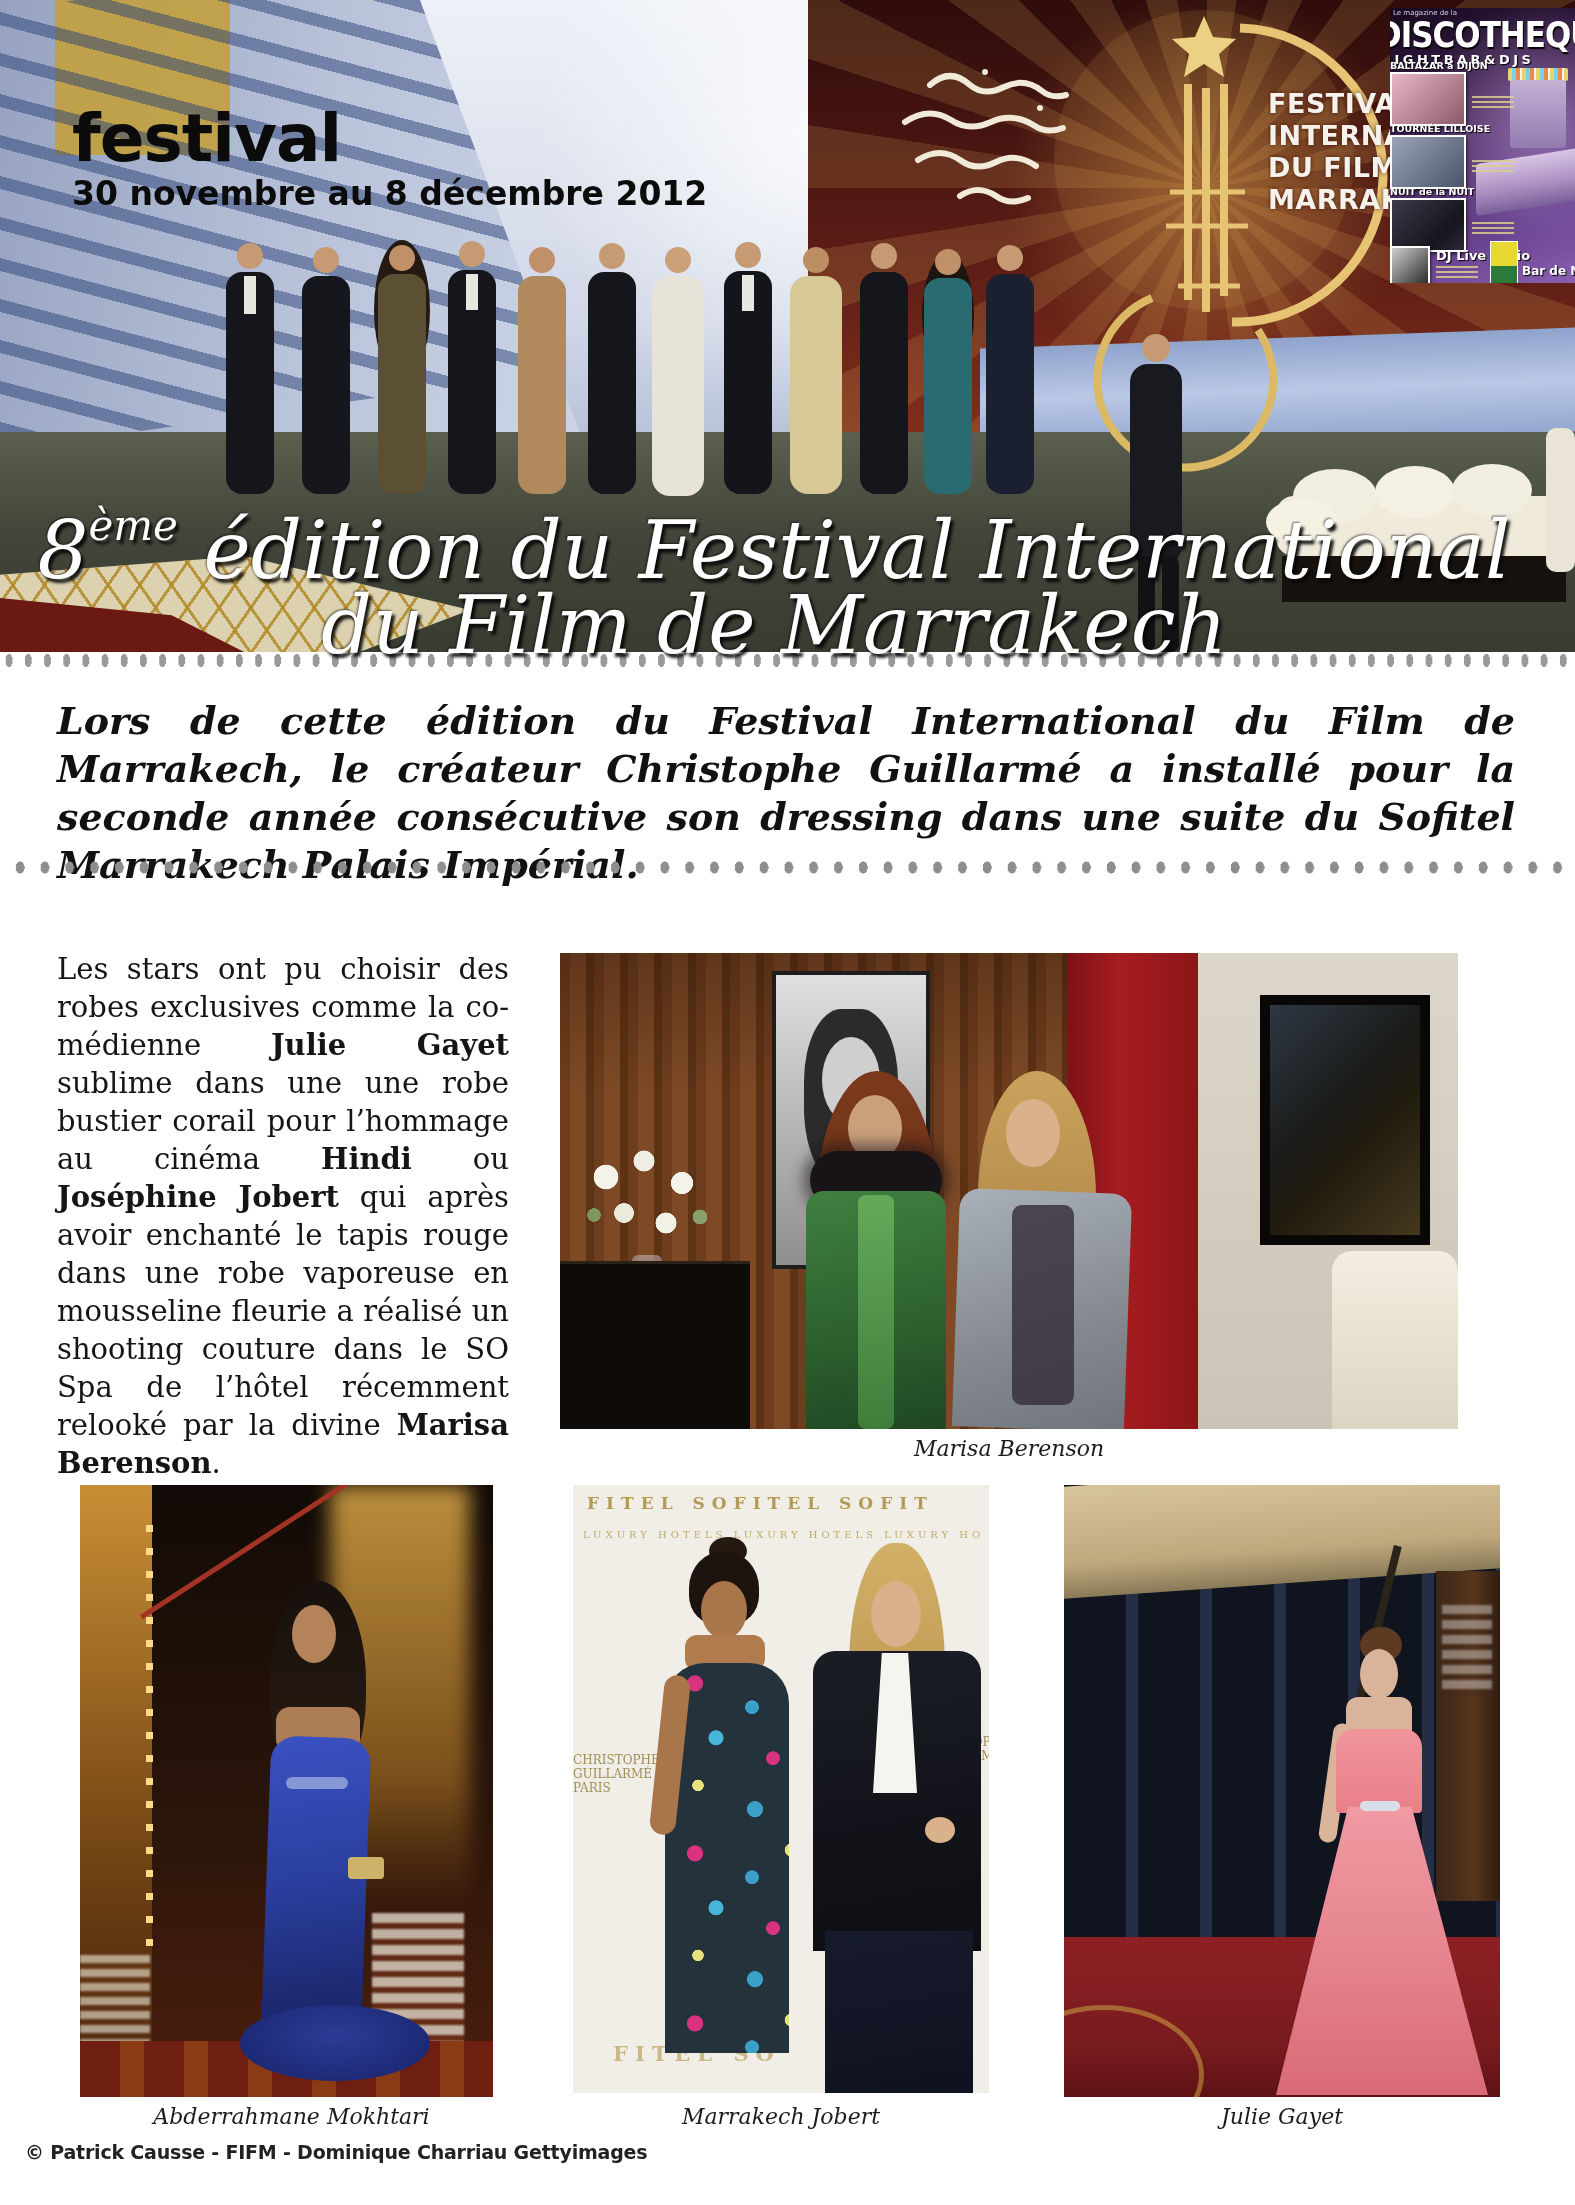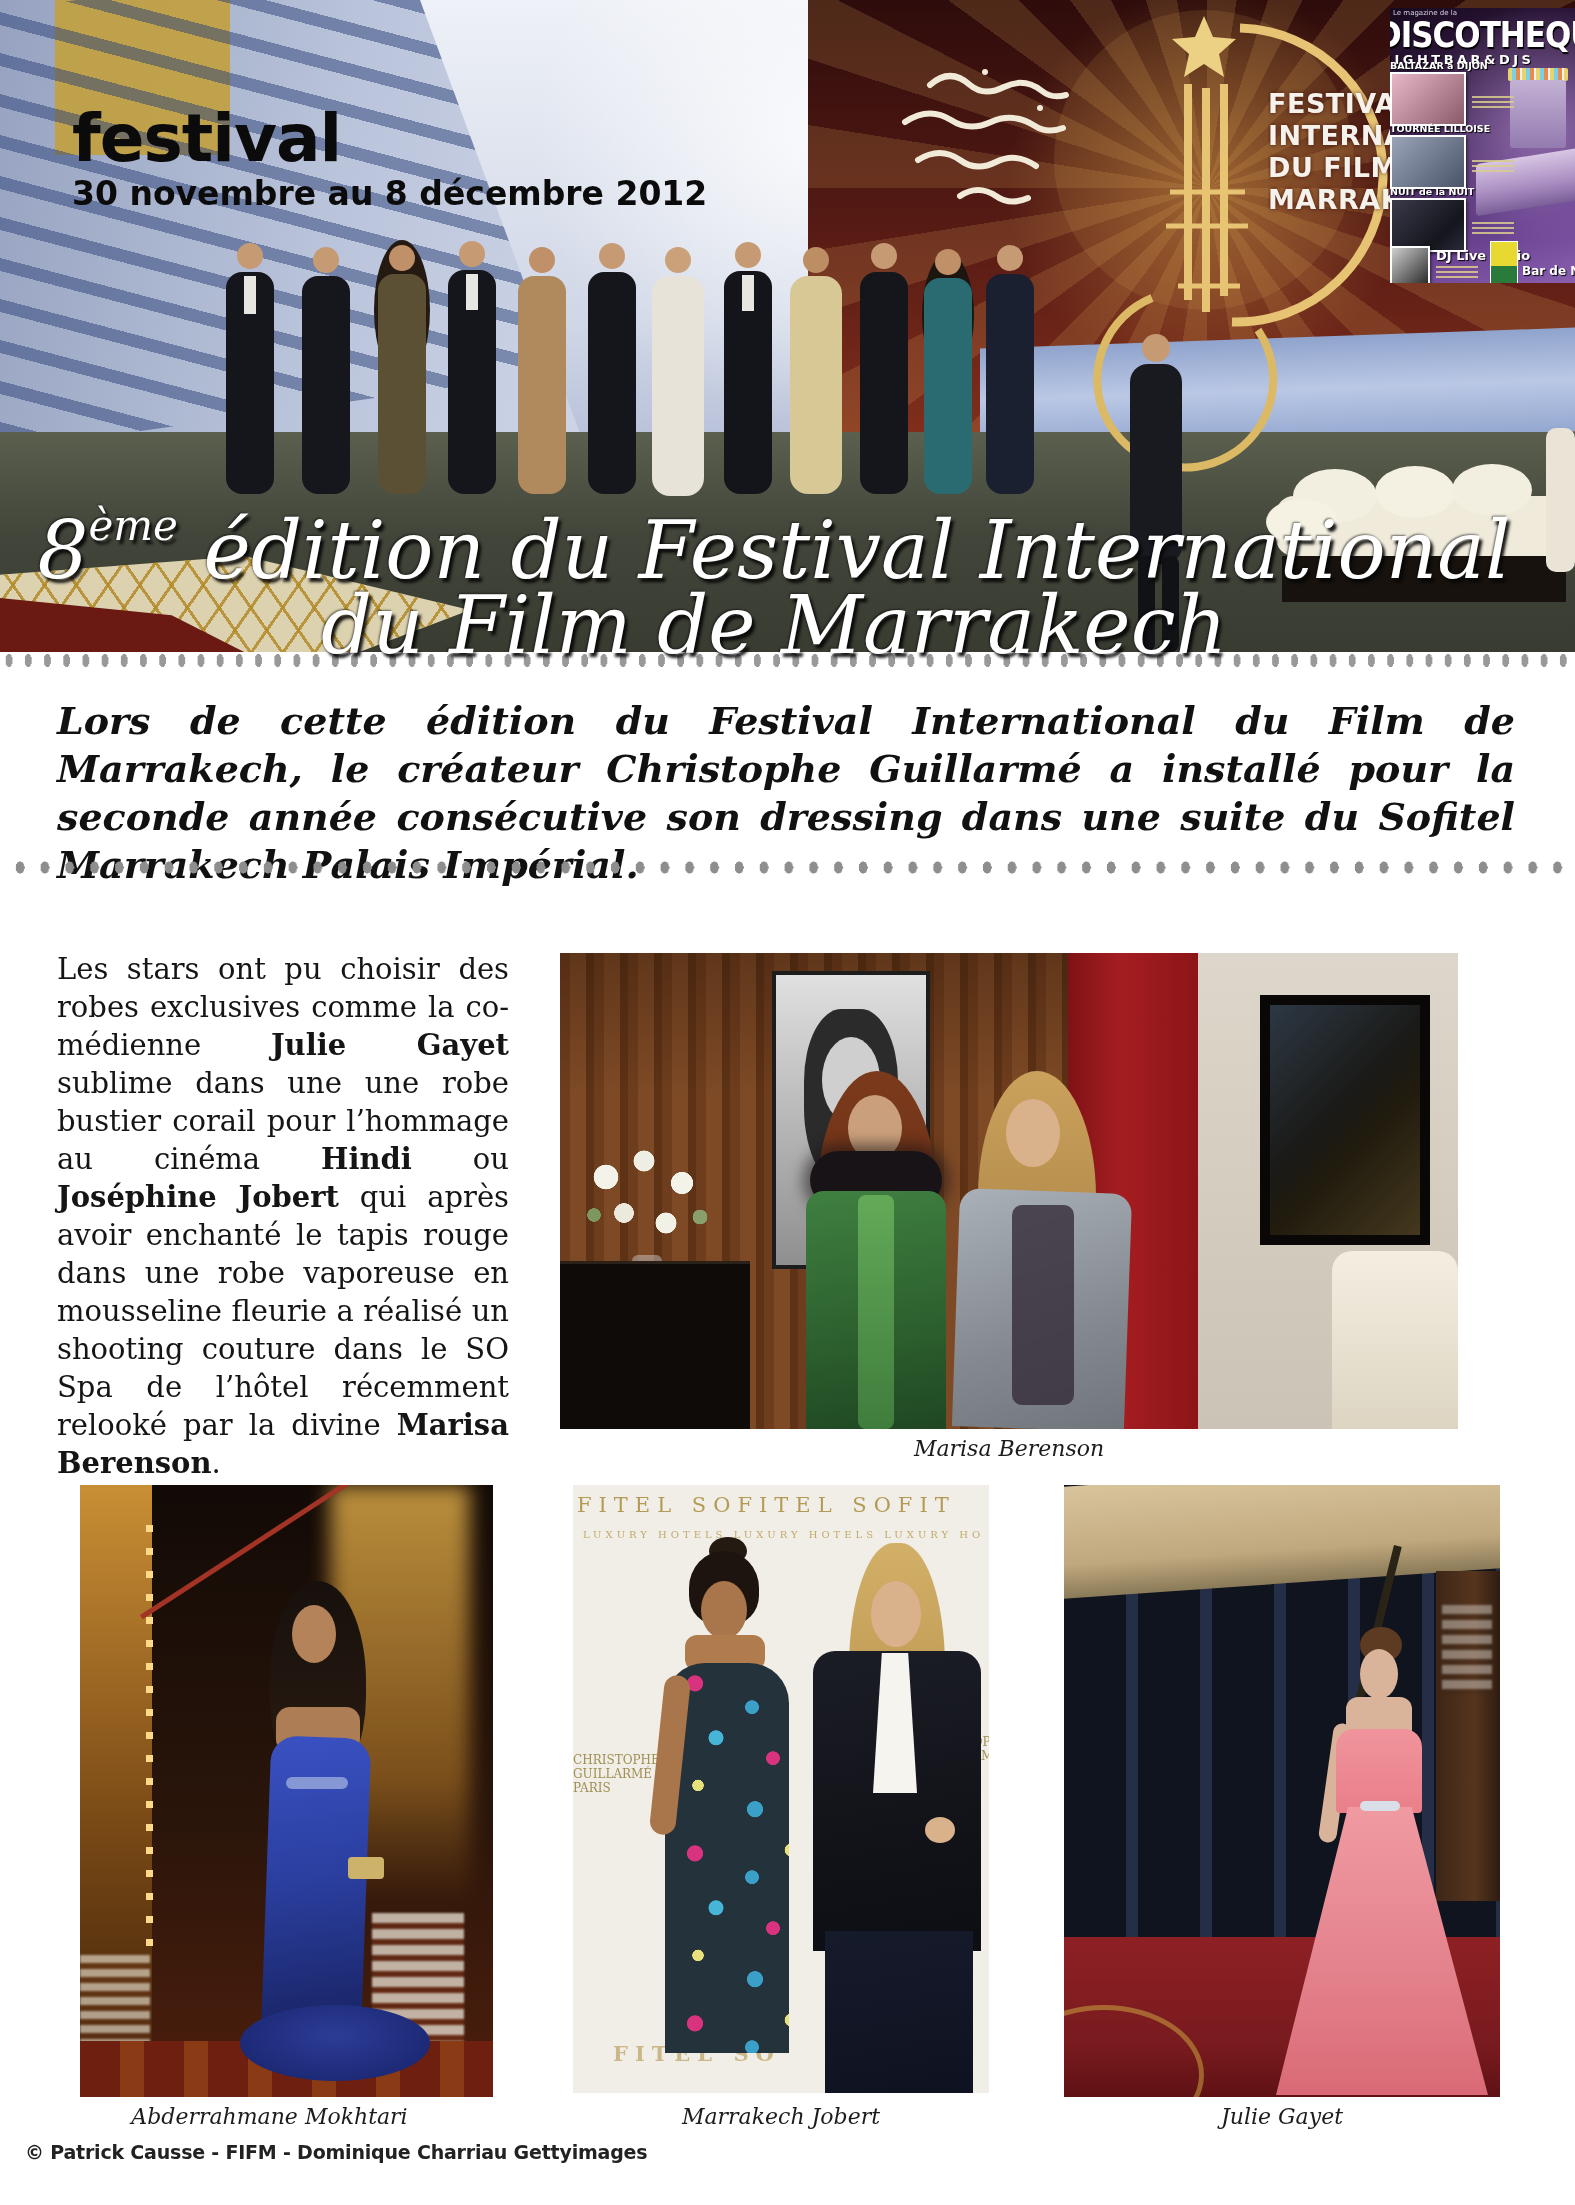--- a/index.html
+++ b/index.html
@@ -181,21 +181,21 @@
         transform:rotate(2deg);
         background:linear-gradient(170deg,#3a51c2,#2b3fa0 45%,#16205c);}
   .p1-train{left:160px;top:520px;width:190px;height:76px;border-radius:50%;
         background:radial-gradient(ellipse at 50% 40%,#2c3c96,#1d2a77 70%,#131c52);}
   .p1-clutch{left:268px;top:372px;width:36px;height:22px;border-radius:4px;background:#cdb36a;}
   .p1-belt{left:206px;top:292px;width:62px;height:12px;border-radius:6px;background:#8ea0d8;opacity:.9;}
 
   
   .ph2{left:573px;top:1485px;width:416px;height:608px;background:#f1eee8;}
   .p2-gold{color:#b49b55;font-family:"DejaVu Serif",serif;white-space:nowrap;overflow:hidden;}
-  .p2-row1{left:4px;top:8px;width:404px;font-size:21px;letter-spacing:7px;font-weight:normal;}
+  .p2-row1{left:14px;top:8px;width:404px;font-size:17px;letter-spacing:7px;font-weight:bold;}
   .p2-row2{left:10px;top:44px;width:400px;font-size:10px;letter-spacing:4px;color:#c0aa6a;}
   .p2-mono{position:absolute;width:86px;color:#a08f52;font-size:12px;line-height:14px;overflow:hidden;
         font-family:"DejaVu Serif",serif;}
   .p2-rowB{left:40px;top:556px;width:360px;font-size:21px;letter-spacing:7px;font-weight:bold;opacity:.65;}
   .p2-whair{left:116px;top:66px;width:70px;height:74px;border-radius:50% 50% 40% 40%;background:#1d1410;}
   .p2-wbun{left:136px;top:52px;width:38px;height:28px;border-radius:50%;background:#241a12;}
   .p2-wface{left:128px;top:96px;width:46px;height:58px;border-radius:50%;background:#a9754a;}
   .p2-wneck{left:112px;top:150px;width:80px;height:36px;border-radius:12px;background:#b07c4e;}
   .p2-dress{left:92px;top:178px;width:124px;height:390px;border-radius:40px 40px 0 0;
         background-color:#24323c;
@@ -238,21 +238,21 @@
   .p3-face{left:296px;top:164px;width:38px;height:50px;border-radius:50%;background:#d9b49a;}
   .p3-neck{left:282px;top:212px;width:66px;height:44px;border-radius:12px;background:#d9b49a;}
   .p3-top{left:272px;top:244px;width:86px;height:84px;border-radius:18px 18px 4px 4px;
         background:linear-gradient(180deg,#f0949c,#e97f89);}
   .p3-skirt{left:212px;top:322px;width:212px;height:288px;
         clip-path:polygon(34% 0,64% 0,100% 100%,0 100%);
         background:linear-gradient(180deg,#f09aa2,#e4838d 55%,#d96a75);}
   .p3-belt{left:296px;top:316px;width:40px;height:10px;border-radius:5px;background:#d8dfe8;}
   .p3-arm{left:262px;top:238px;width:18px;height:120px;border-radius:9px;background:#d9b49a;transform:rotate(8deg);}
 
-  .cap1{left:63px;top:2104px;width:413px;}
+  .cap1{left:85px;top:2104px;width:413px;}
   .cap2{left:573px;top:2104px;width:416px;}
   .cap3{left:1064px;top:2104px;width:436px;}
 
   .credit{left:25px;top:2141px;font-family:"DejaVu Sans",sans-serif;font-size:19px;
         font-weight:bold;color:#222;letter-spacing:-0.2px;}
 </style>
 </head>
 <body>
 
 <div class="page">

